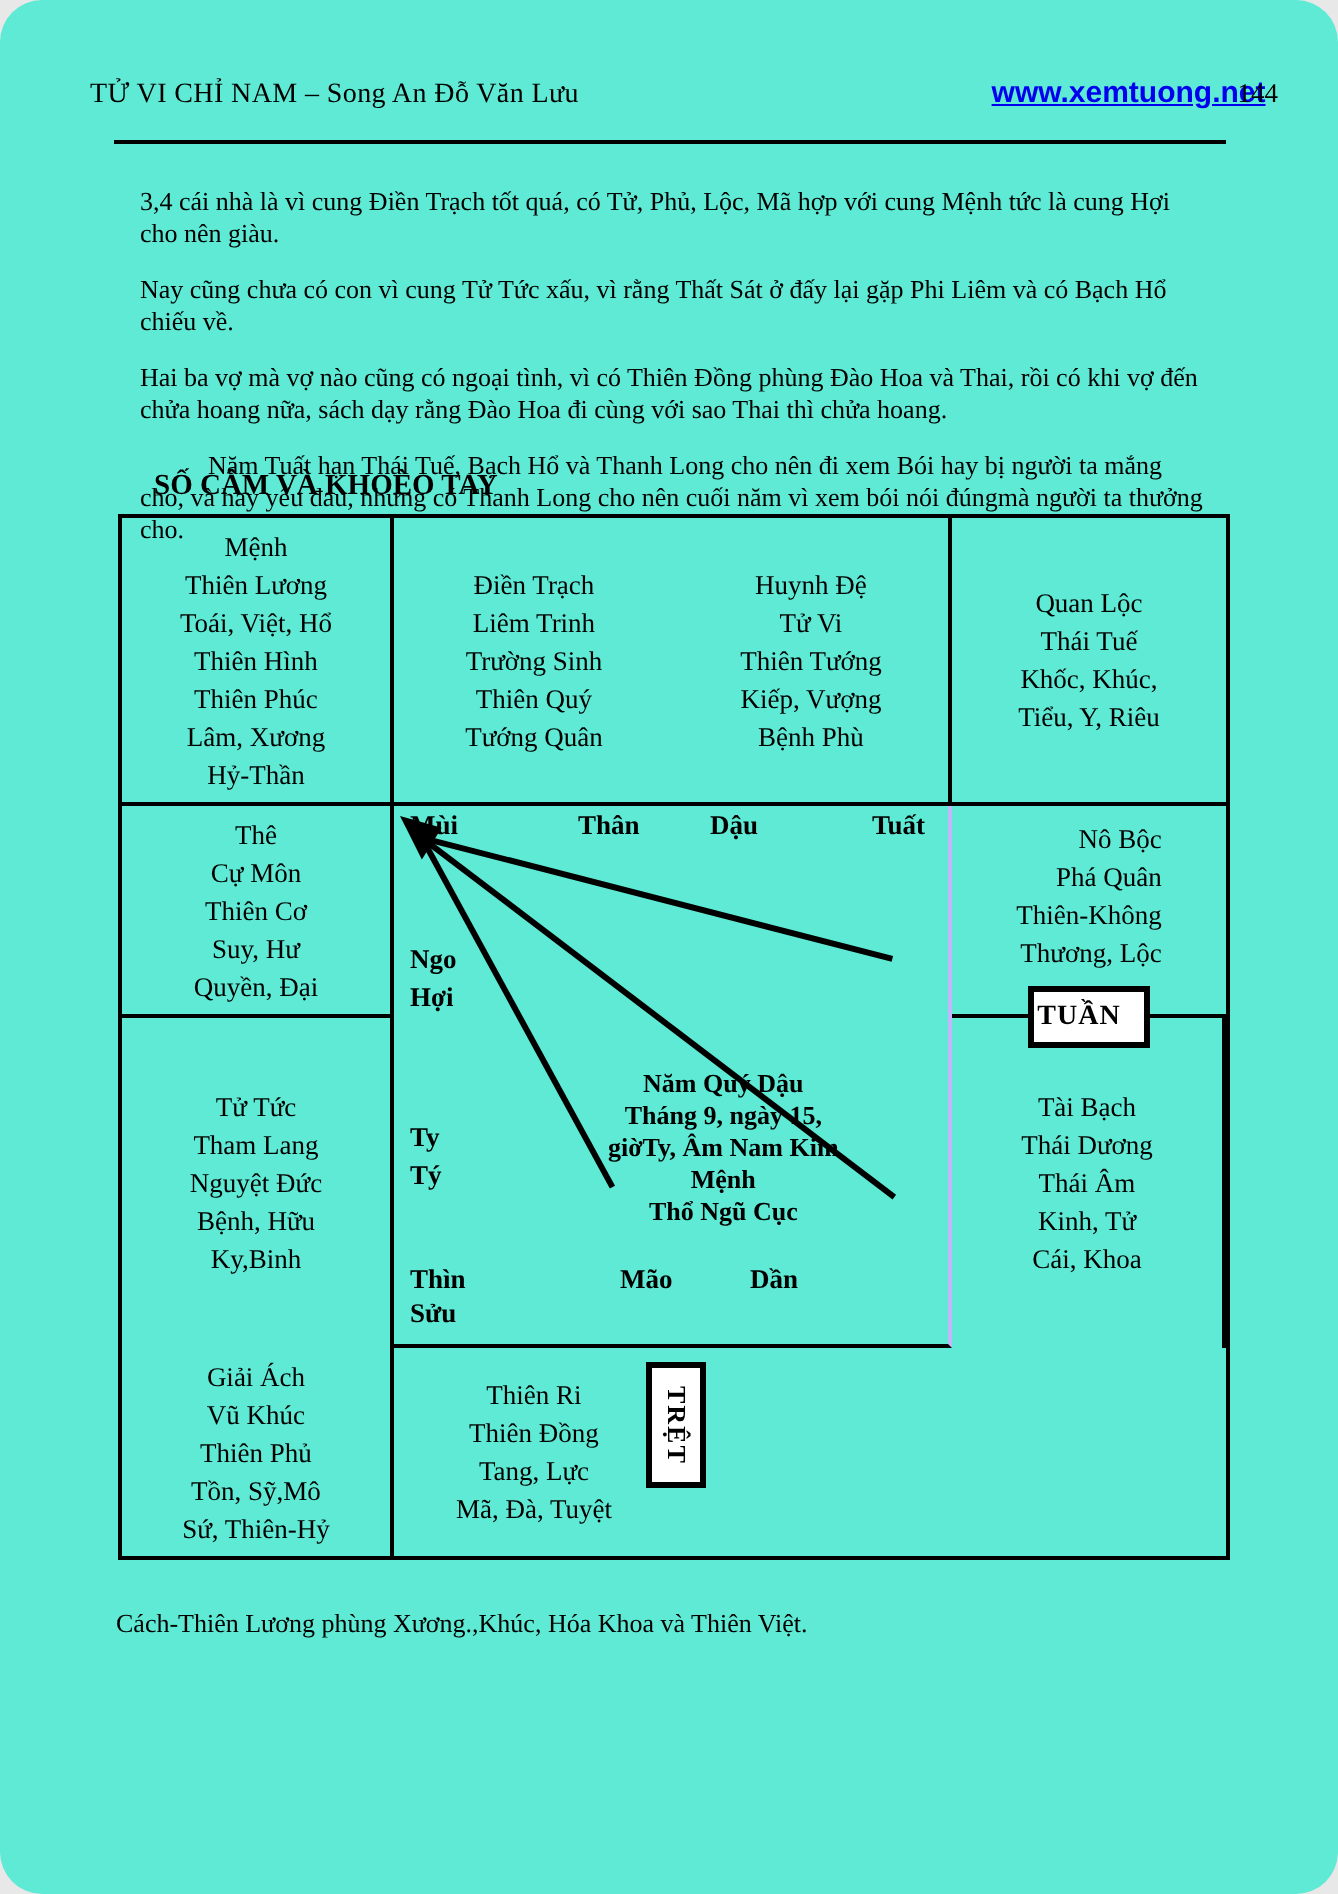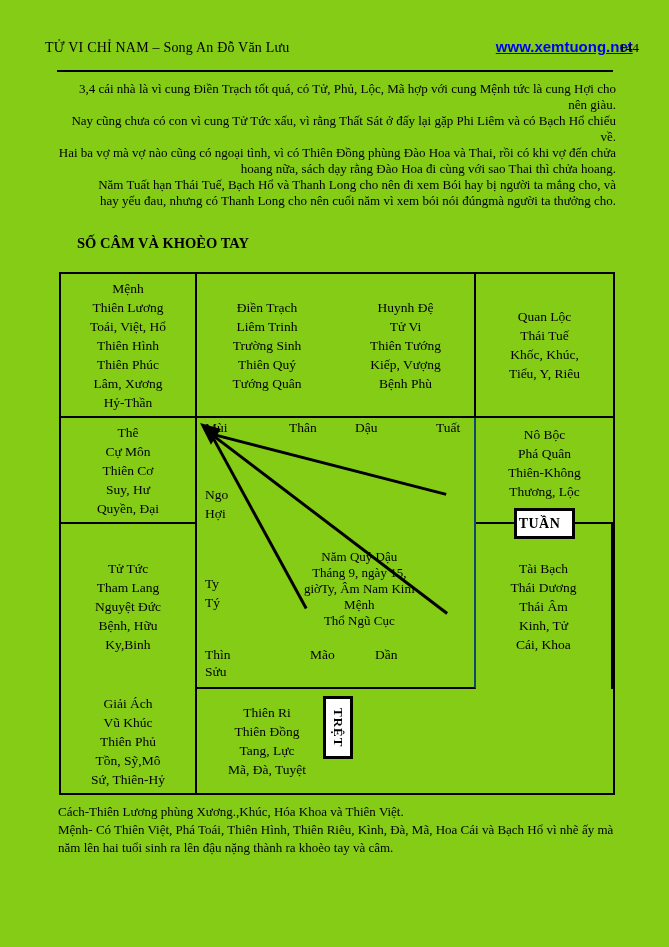--- a/index.html
+++ b/index.html
@@ -1,63 +1,64 @@
 <!DOCTYPE html>
 <html><head>
 <meta charset="utf-8">
 <style>
   html,body { margin:0; padding:0; background:#e8e8e8; }
   .page {
     position:relative; width:669px; height:947px; margin:0 auto;
-    background:#84cc16; color:#000;
+    background:#5eead4; color:#000;
     font-family:"Liberation Serif","DejaVu Serif",serif;
     overflow:hidden;
+    border-radius:21px;
   }
   
   .hdr-title { position:absolute; left:45px; top:40px; font-size:14px; letter-spacing:0.2px; }
   .hdr-right { position:absolute; right:30px; top:38px; white-space:nowrap; }
   .hdr-url   { font-family:"Liberation Sans","DejaVu Sans",sans-serif; font-weight:bold;
                font-size:15px; color:#0000ee; text-decoration:underline; }
   .hdr-page  { font-size:13.5px; color:#000; margin-left:-14px; }
   .hdr-rule  { position:absolute; left:57px; top:70px; width:556px; height:2px; background:#000; }
   
   .body-text { position:absolute; left:58px; top:81px; width:558px;
                font-size:13px; line-height:16px; }
-  .body-text p { margin:0;text-align:right; }
+  .body-text p { margin:12px; }
   .body-text p.indent { text-indent:34px; }
   .section-heading { position:absolute; left:77px; top:235px; font-weight:bold; font-size:14.5px; }
   
-  .table-wrap { position:absolute; left:59px; top:272px; width:556px; height:614px; }
+  .table-wrap { position:absolute; left:59px; top:257px; width:556px; height:614px; }
   .chart-grid {
     box-sizing:border-box; width:556px; height:523px;
     display:grid;
     grid-template-columns:136px 140px 139px 137px;
     grid-template-rows:144px 106px 165px 104px;
     border:2px solid #000;
   }
   .cell {
     box-sizing:border-box;
     border-right:2px solid #000; border-bottom:2px solid #000;
     display:flex; flex-direction:column; align-items:center; justify-content:center;
     text-align:center; font-size:13.5px; line-height:19px;
   }
   .cell.no-right  { border-right:none; }
   .cell.no-bottom { border-bottom:none; }
   .cell-text { white-space:pre-line; }
-  .cell-noboc { justify-content:flex-start; padding-top:7px; }
+  .cell-noboc { justify-content:flex-start; padding-top:7px;text-align:right; }
   .tuan-box {
     display:inline-block; border:3px solid #000; background:#fff;
     font-weight:bold; font-size:14px; line-height:1;
     padding:6px 12px 5px 2px; margin-top:7px; letter-spacing:0.5px;
   }
   
   .center-cell {
     grid-column:2 / 4; grid-row:2 / 4;
     position:relative; box-sizing:border-box;
-    border-right:2px solid #0c4a6e; border-bottom:2px solid #000;
+    border-right:2px solid #c4b5fd; border-bottom:2px solid #000;font-weight:bold;
   }
   .branch { position:absolute; font-size:13.5px; line-height:15px; white-space:nowrap; }
   .b-mui  { left:8px;   top:2px;  }
   .b-than { left:92px;  top:2px;  }
   .b-dau  { left:158px; top:2px;  }
   .b-tuat { left:239px; top:2px;  }
   .b-ngo  { left:8px;   top:69px; }
   .b-hoi  { left:8px;   top:88px; }
   .b-ty   { left:8px;   top:158px;}
   .b-ty2  { left:8px;   top:177px;}
@@ -205,16 +206,15 @@
         </div>
     </div>
 
     <div class="tret-box">
       <span>TRỆT</span>
     </div>
   </div>
 
   <div class="footer-text">
     <p>Cách-Thiên Lương phùng Xương.,Khúc, Hóa Khoa và Thiên Việt.</p>
-    <p>Mệnh- Có Thiên Việt, Phá Toái, Thiên Hình,  Thiên Riêu, Kình, Đà, Mã, Hoa Cái và Bạch Hổ vì nhẽ ấy mà năm lên hai tuổi sinh ra lên đậu nặng thành ra khoèo tay và câm.</p>
   </div>
 
 </div>
 
 </body></html>

